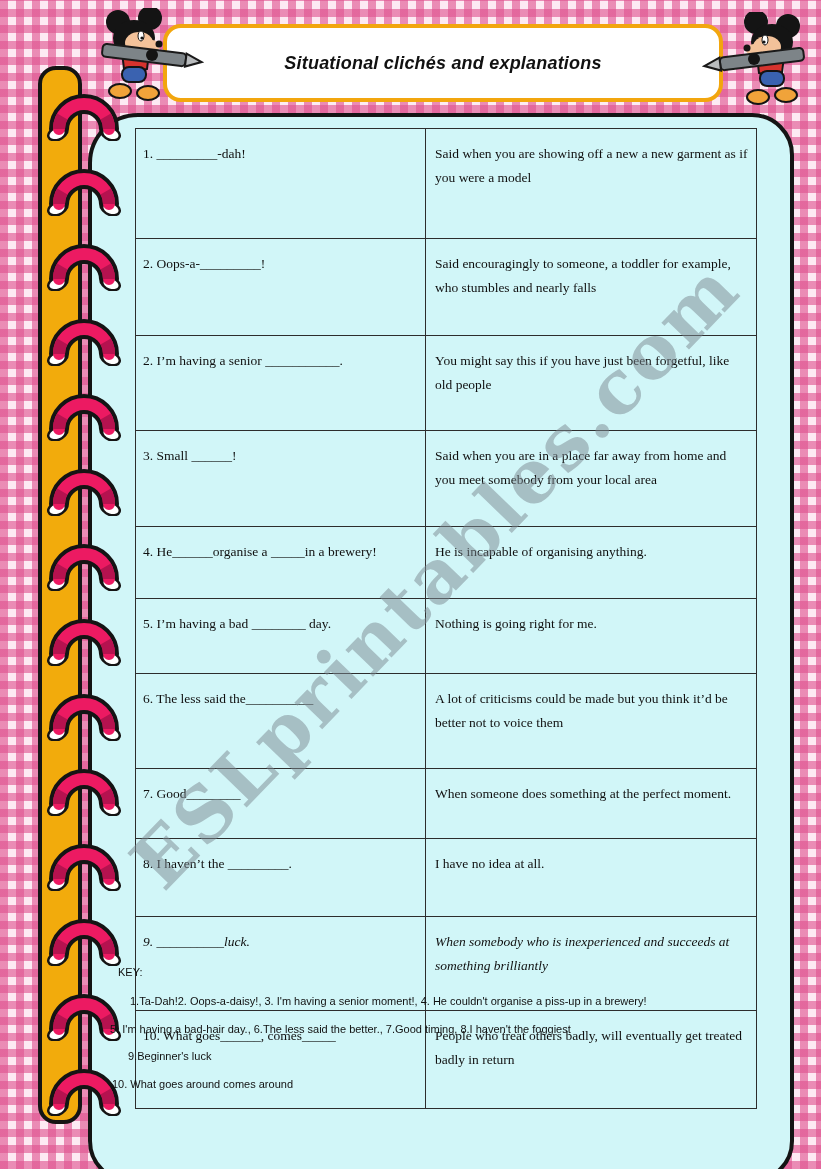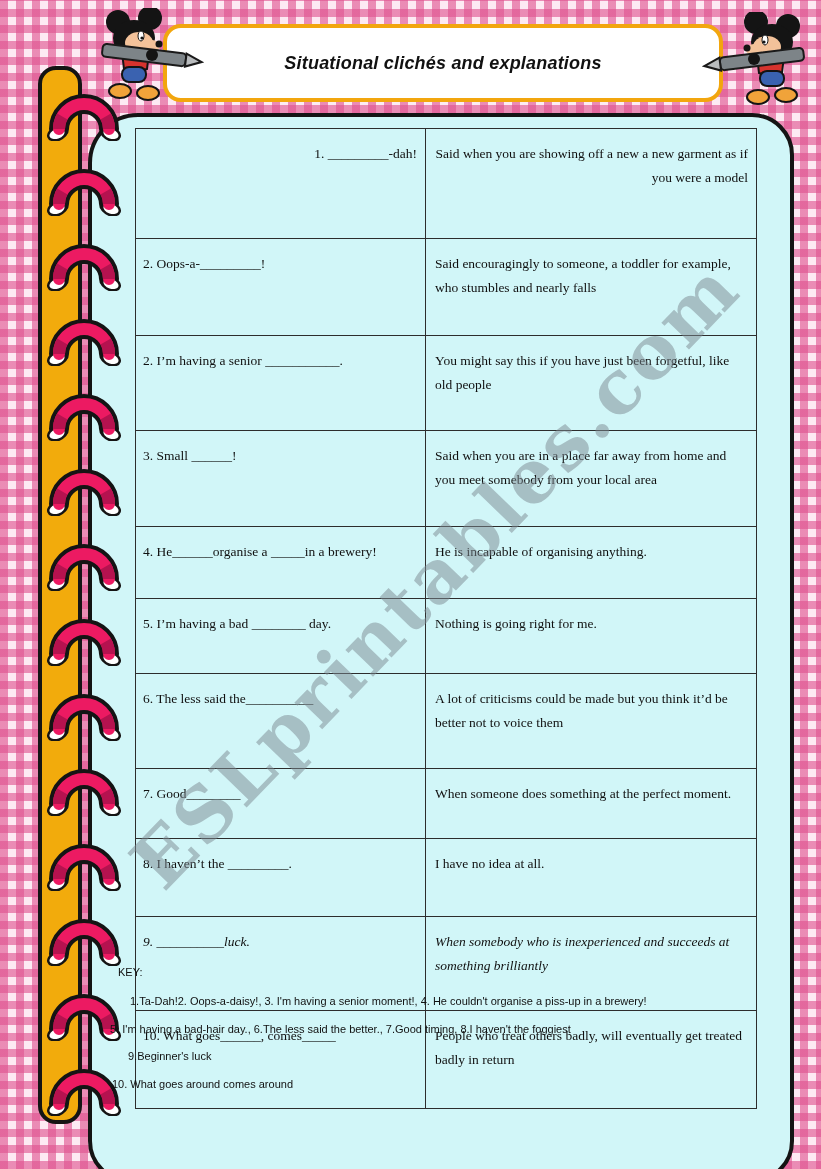--- a/index.html
+++ b/index.html
@@ -74,21 +74,21 @@
   table.ws td {
     border: 1.5px solid #2d2d2d;
     vertical-align: top;
     padding: 13px 8px 6px 7px;
     font-family: "Liberation Serif", "DejaVu Serif", serif;
     font-size: 13.5px; color: #101010;
     line-height: 24px;
     overflow: hidden;
   }
   table.ws td.exp { padding-left: 9px; }
-  table.ws tr:nth-child(1)  td { height: 90px; text-align: right; }
+  table.ws tr:nth-child(1)  td { height: 90px; }
   table.ws tr:nth-child(2)  td { height: 77px; }
   table.ws tr:nth-child(3)  td { height: 75px; }
   table.ws tr:nth-child(4)  td { height: 76px; }
   table.ws tr:nth-child(5)  td { height: 52px; }
   table.ws tr:nth-child(6)  td { height: 55px; }
   table.ws tr:nth-child(7)  td { height: 75px; }
   table.ws tr:nth-child(8)  td { height: 50px; }
   table.ws tr:nth-child(9)  td { height: 58px; }
   table.ws tr:nth-child(10) td { height: 74px; font-style: italic; }
   table.ws tr:nth-child(11) td { height: 78px; }

